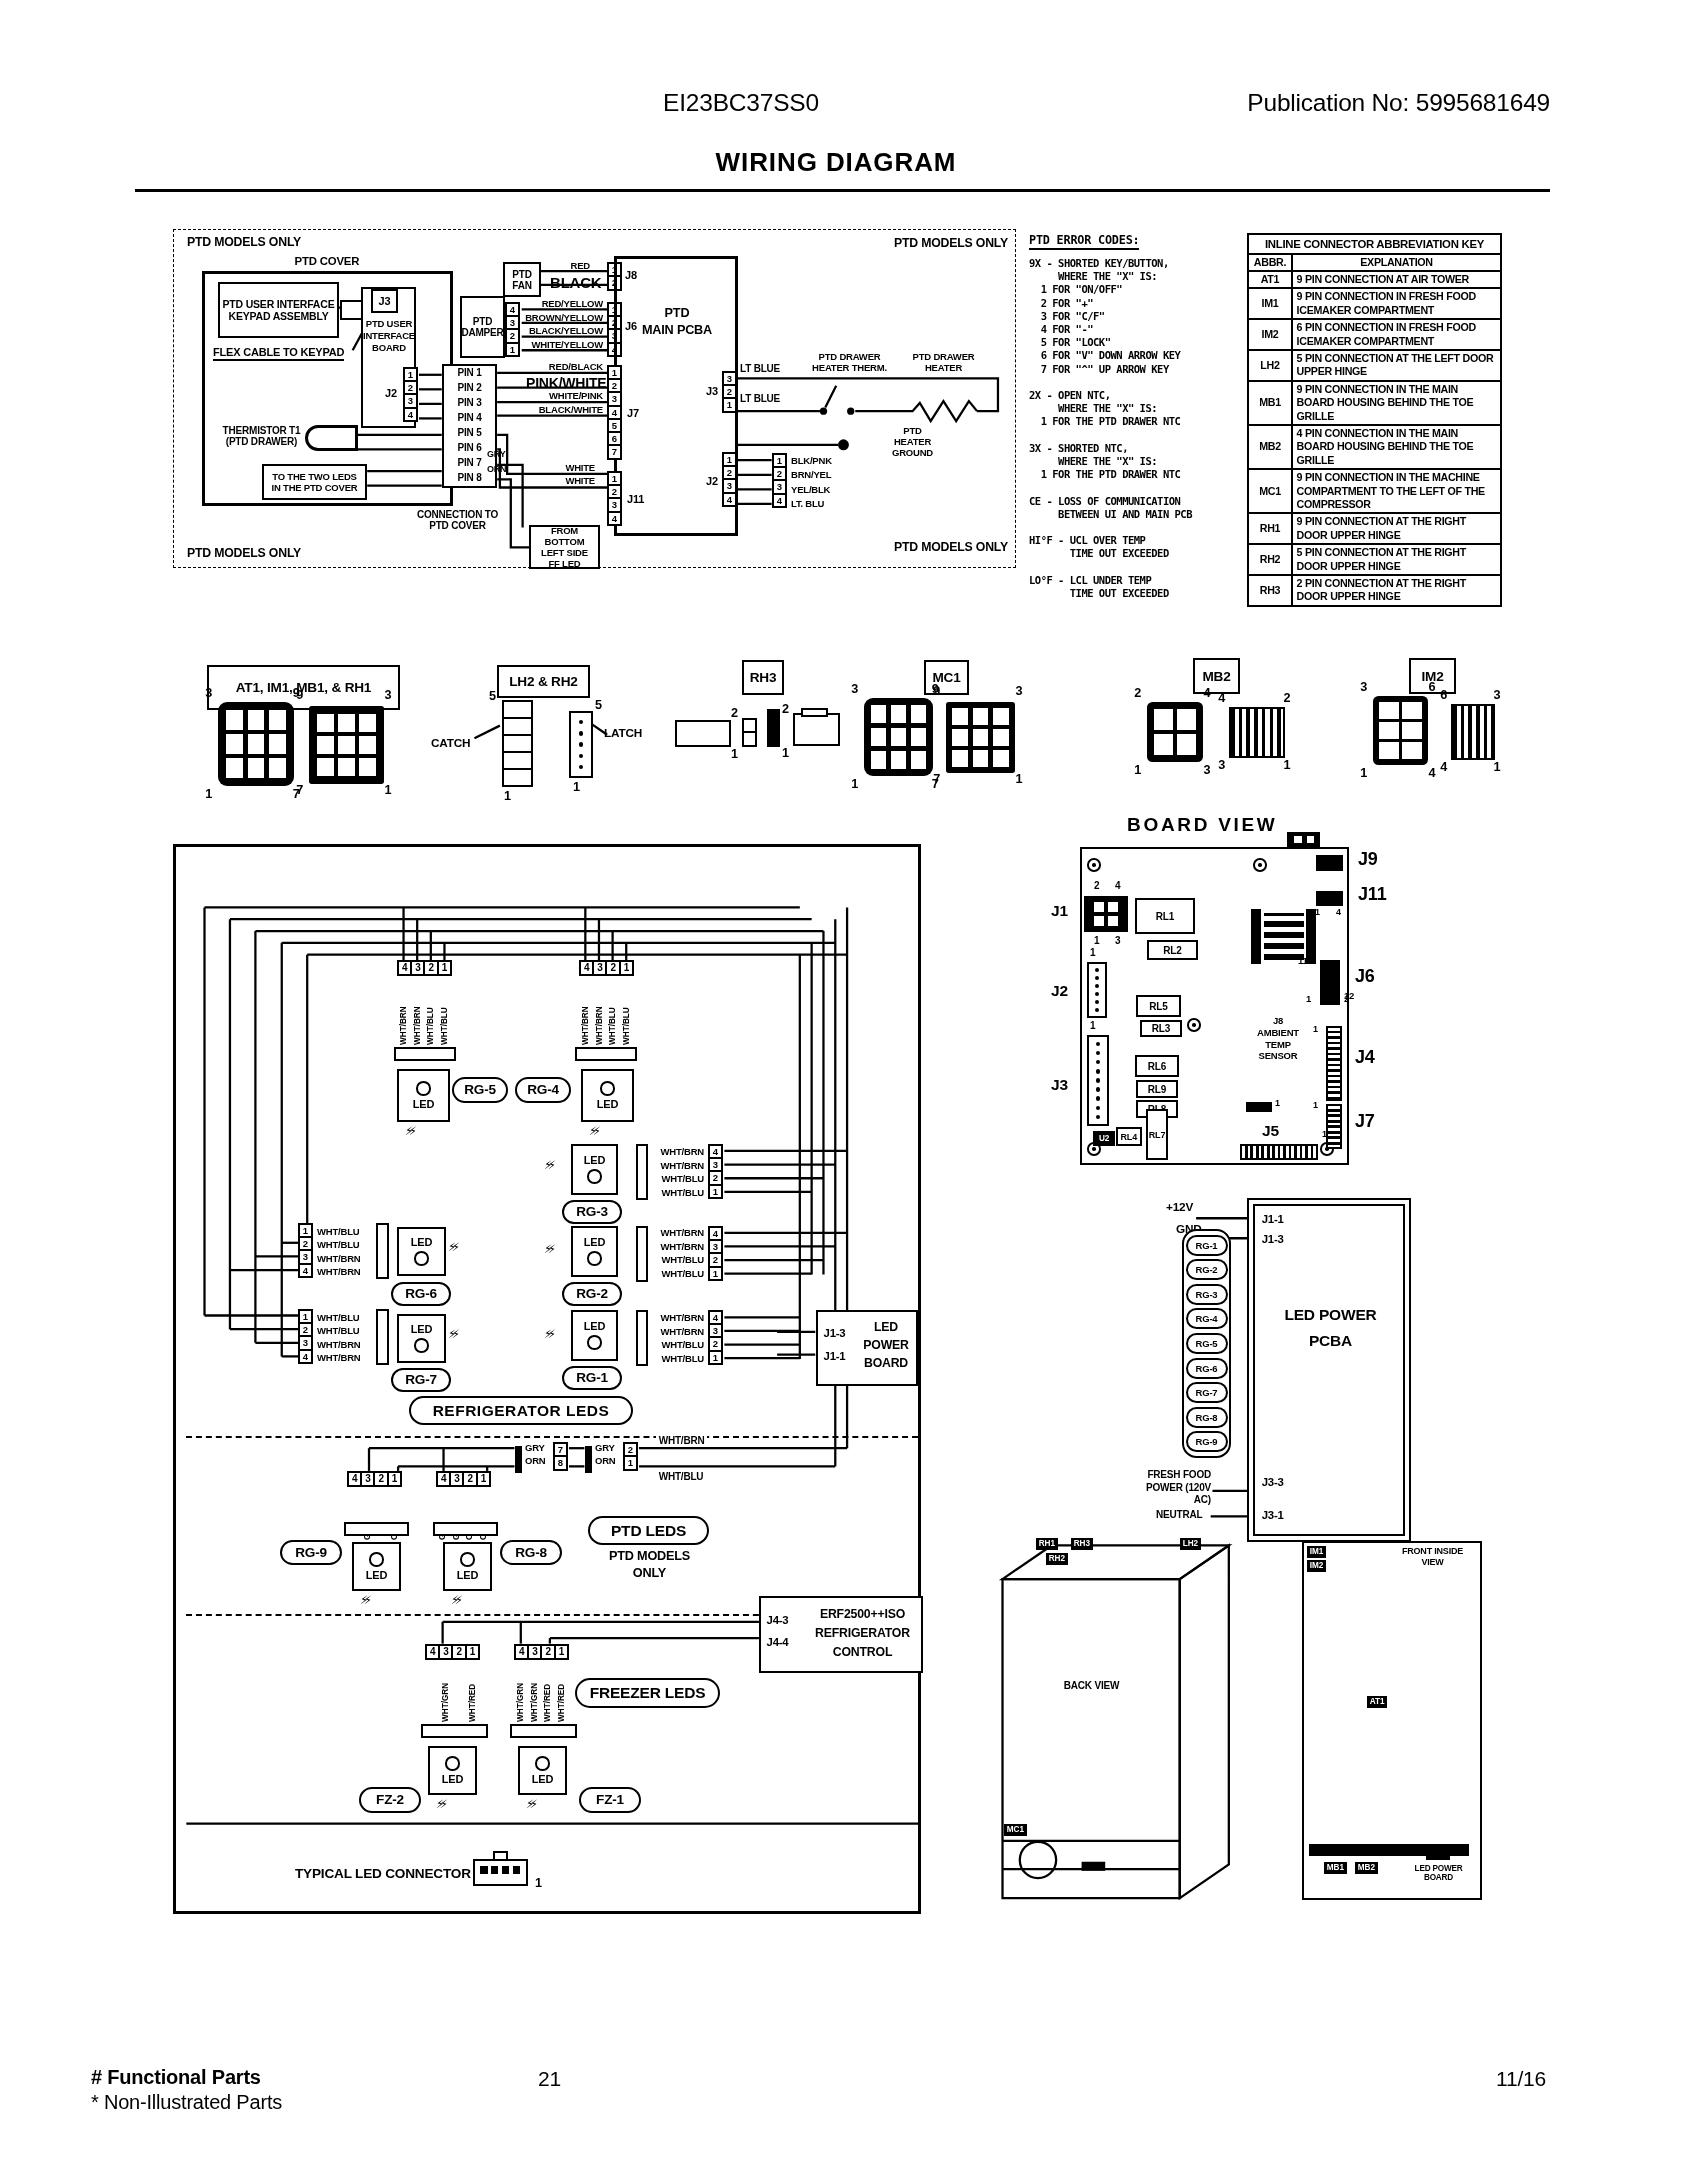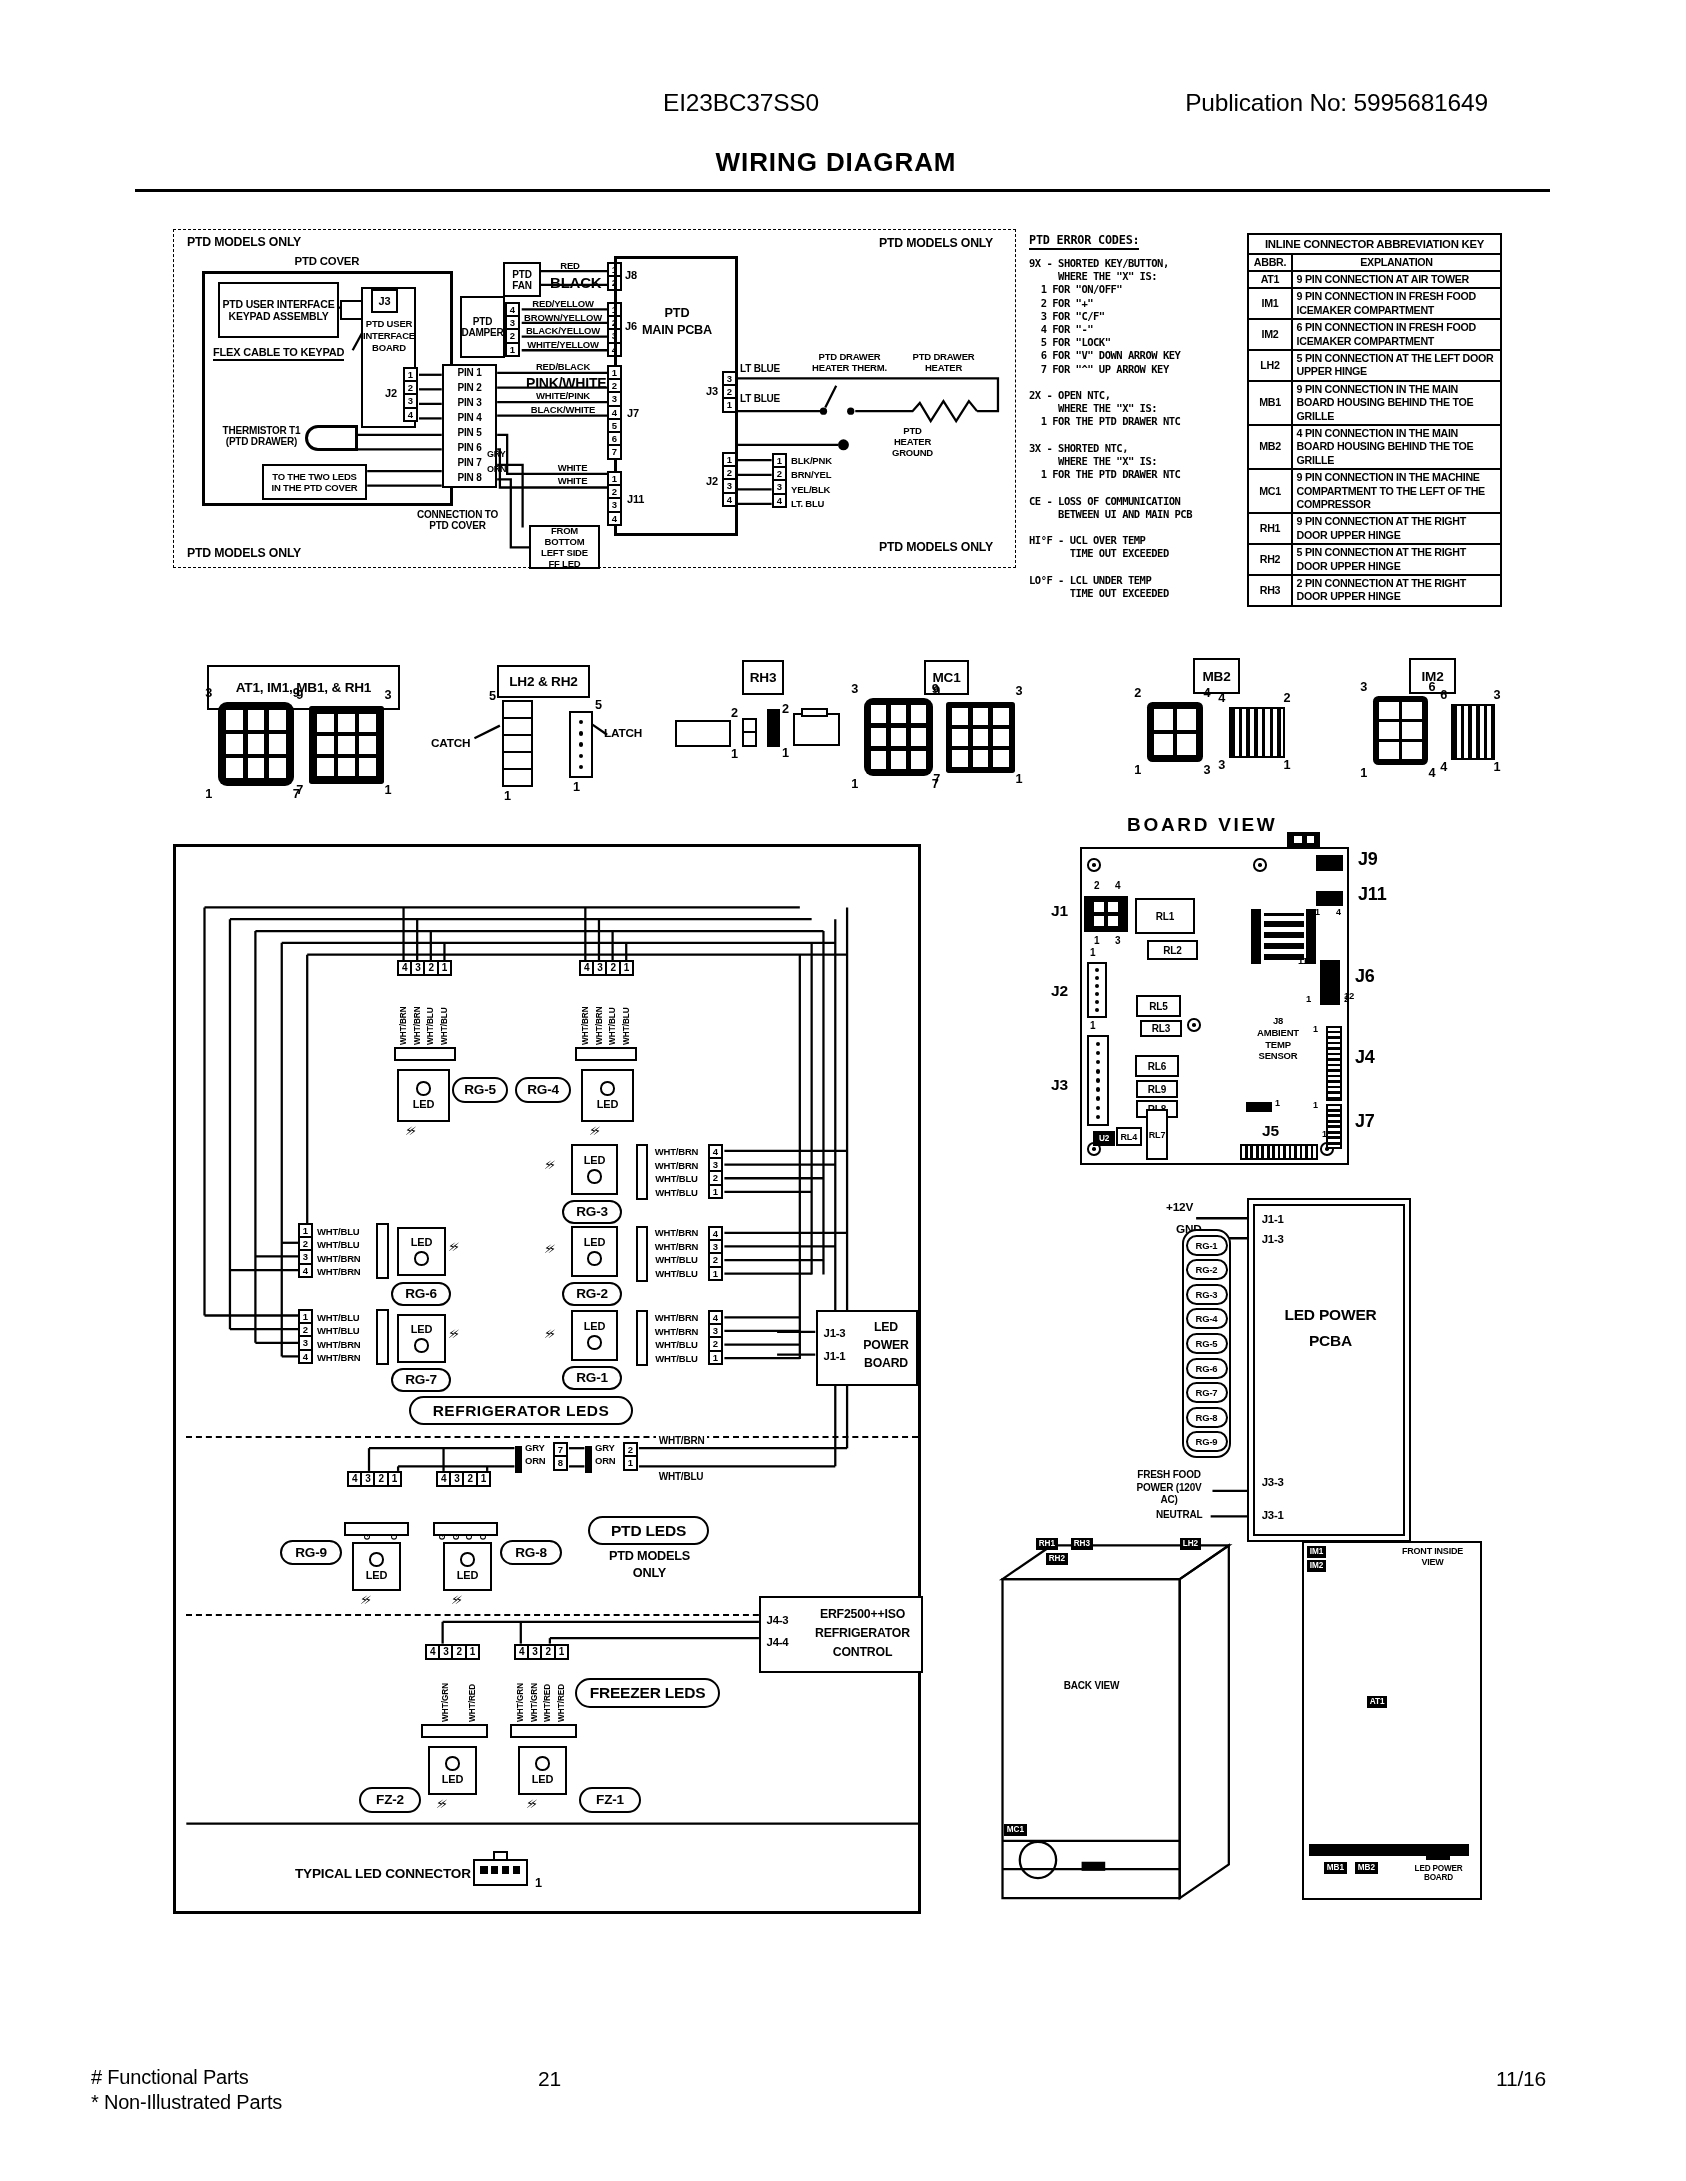--- a/index.html
+++ b/index.html
@@ -3,21 +3,21 @@
 <meta charset="utf-8">
 <style>
 *{box-sizing:border-box;margin:0;padding:0}
 body{margin:0;background:#888}
 #page{position:relative;width:1686px;height:2182px;background:#fff;color:#000;
   font-family:"Liberation Sans",sans-serif;font-weight:bold;overflow:hidden;letter-spacing:-0.2px}
 .a{position:absolute}
 .pl{white-space:pre-line}
 .pre{white-space:pre}
 .ctr{text-align:center}
-.rt{text-align:center}
+.rt{text-align:right}
 .b2{border:2.3px solid #000;background:#fff}
 .b3{border:2.7px solid #000;background:#fff}
 .dash{border:1.8px dashed #000}
 .oval{border:2.7px solid #000;border-radius:36px;display:flex;align-items:center;justify-content:center;background:#fff}
 .flexc{display:flex;align-items:center;justify-content:center}
 .cellr{display:flex}
 .cellr>span{width:15.5px;height:15.5px;border:2.3px solid #000;margin-left:-2.3px;font-size:10px;line-height:11.8px;text-align:center;background:#fff}
 .cellr>span:first-child{margin-left:0}
 .cellc{display:flex;flex-direction:column}
 .cellc>span{width:14.5px;height:15.5px;border:2.3px solid #000;margin-top:-2.3px;font-size:9.5px;line-height:11.8px;text-align:center;background:#fff}
@@ -964,19 +964,19 @@
 <div class="a ctr pl" style="left:1389px;top:1546px;width:87px;font-size:9px;line-height:11px;background:#fff">FRONT INSIDE
 VIEW</div>
 <span class="chip a" style="left:1367px;top:1696px">AT1</span>
 <div class="a blk" style="left:1309px;top:1844px;width:160px;height:11.8px"></div>
 <span class="chip a" style="left:1324px;top:1862px">MB1</span>
 <span class="chip a" style="left:1355px;top:1862px">MB2</span>
 <div class="a blk" style="left:1426px;top:1849px;width:23.6px;height:11px"></div>
 <div class="a ctr pl" style="left:1406px;top:1864px;width:65px;font-size:8.2px;line-height:9px">LED POWER
 BOARD</div>
 
-<div class="a" style="left:91px;top:2066px;font-size:20px;font-weight:normal"># Functional Parts</div>
+<div class="a" style="left:91px;top:2066px;font-size:20px;font-weight:bold"># Functional Parts</div>
 <div class="a" style="left:91px;top:2091px;font-size:20px;font-weight:normal">* Non-Illustrated Parts</div>
 <div class="a" style="left:538px;top:2067px;font-size:21px;font-weight:normal">21</div>
 <div class="a" style="left:1496px;top:2067px;font-size:21px;font-weight:normal">11/16</div>
 
 </div>
 
 
 </body></html>

